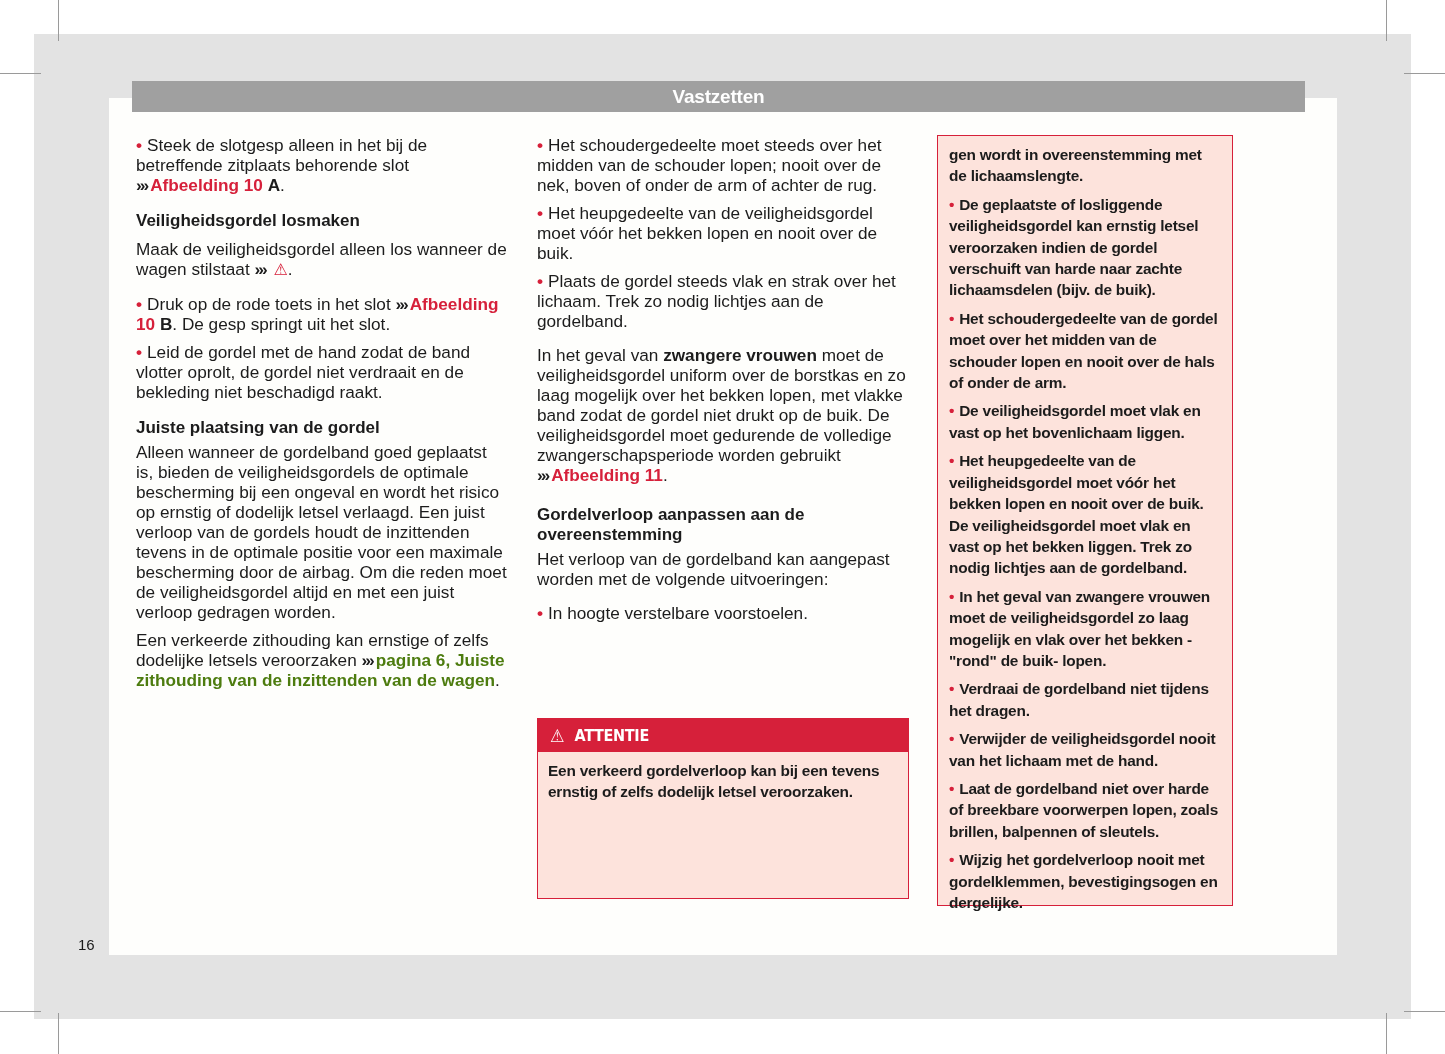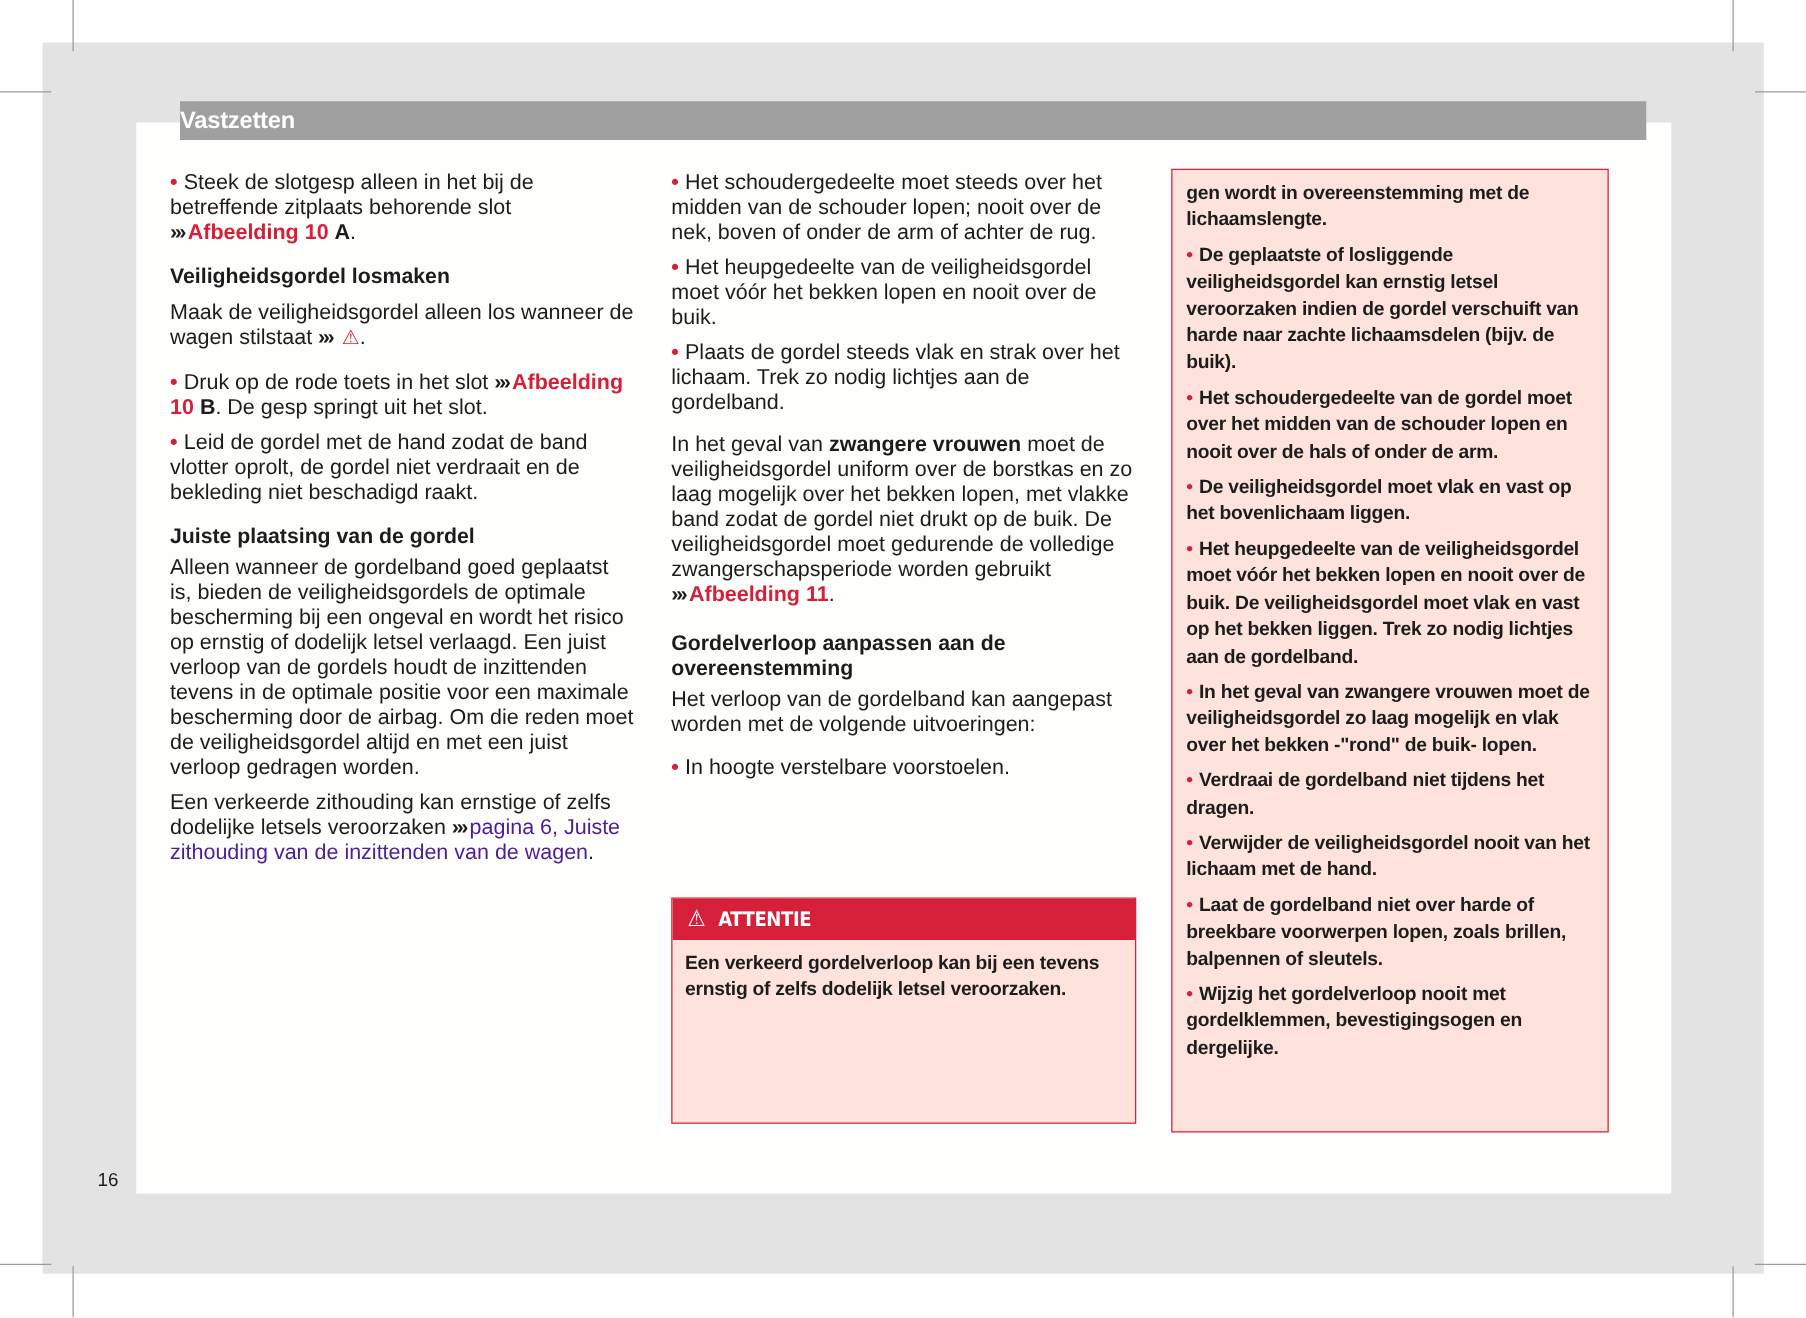--- a/index.html
+++ b/index.html
@@ -6,46 +6,46 @@
   html, body { width: 1445px; height: 1054px; background: #ffffff; overflow: hidden; }
   body { position: relative; font-family: "DejaVu Sans Condensed", "Liberation Sans", sans-serif; color: #1a1a1a; }
 
   .bleed { position: absolute; left: 34px; top: 34px; width: 1377px; height: 985px; background: #e3e3e3; }
   .page { position: absolute; left: 109px; top: 98px; width: 1228px; height: 857px; background: #fefefc; }
 
   .crop { position: absolute; background: #9a9a9a; }
   .crop.v { width: 1px; }
   .crop.h { height: 1px; }
 
-  .header-bar { position: absolute; left: 144px; top: 81px; width: 1173px; height: 31px; background: #a0a0a0;
-    display: flex; align-items: center; justify-content: flex-start; }
+  .header-bar { position: absolute; left: 132px; top: 81px; width: 1173px; height: 31px; background: #a0a0a0;
+    display: flex; align-items: center; justify-content: center; }
   .header-title { color: #ffffff; font-weight: bold; font-size: 19px; font-family: "Liberation Sans", sans-serif; letter-spacing: -0.2px; }
 
   .col { position: absolute; font-family: "Liberation Sans", sans-serif; font-size: 17.2px; line-height: 20px; color: #1c1c1c; }
   .col1 { left: 136px; top: 135px; width: 372px; }
   .col2 { left: 537px; top: 135px; width: 372px; }
 
   .p { margin-bottom: 8px; }
   .h { font-weight: bold; margin-top: 16px; margin-bottom: 8px; font-size: 17px; }
   .bullet::before { content: "\2022"; color: #d6203a; margin-right: 5px; font-weight: bold; }
   .link-red { color: #d6203a; font-weight: bold; }
-  .link-gray { color: #4c1d95; font-weight: normal; }
+  .link-gray { color: #4d7c0f; font-weight: bold; }
   .arrows { font-weight: bold; letter-spacing: -2px; margin-right: 3px; }
   .bold { font-weight: bold; }
   .warn-inline { color: #d6203a; font-size: 16px; }
 
   .attn { position: absolute; left: 537px; top: 718px; width: 372px; height: 181px; border: 1.5px solid #d6203a; background: #fde3dc; overflow: hidden; }
   .attn-head { background: #d6203a; color: #fff; height: 33px; display: flex; align-items: center; padding-left: 12px; }
   .attn-head .tri { font-size: 18px; margin-right: 10px; }
   .attn-head .lbl { font-weight: bold; font-size: 16px; letter-spacing: -0.3px; }
   .attn-body, .warnbox { font-family: "Liberation Sans", sans-serif; font-weight: bold; font-size: 15.4px; line-height: 21.4px; color: #1c1c1c; letter-spacing: -0.2px; }
   .attn-body { padding: 8px 10px 0 10px; }
   .attn-body .p, .warnbox .p { margin-bottom: 7px; }
 
-  .warnbox { position: absolute; left: 937px; top: 135px; width: 350px; height: 771px; border: 1.5px solid #d6203a; background: #fde3dc; padding: 8px 10px 0 11px; }
+  .warnbox { position: absolute; left: 937px; top: 135px; width: 296px; height: 771px; border: 1.5px solid #d6203a; background: #fde3dc; padding: 8px 10px 0 11px; }
 
   .pagenum { position: absolute; left: 78px; top: 936px; font-family: "Liberation Sans", sans-serif; font-size: 15px; color: #1c1c1c; }
 </style>
 </head>
 <body>
 
 <div class="bleed"></div>
 <div class="page"></div>
 
 <div class="crop v" style="left:58px;top:0;height:41px;"></div>

